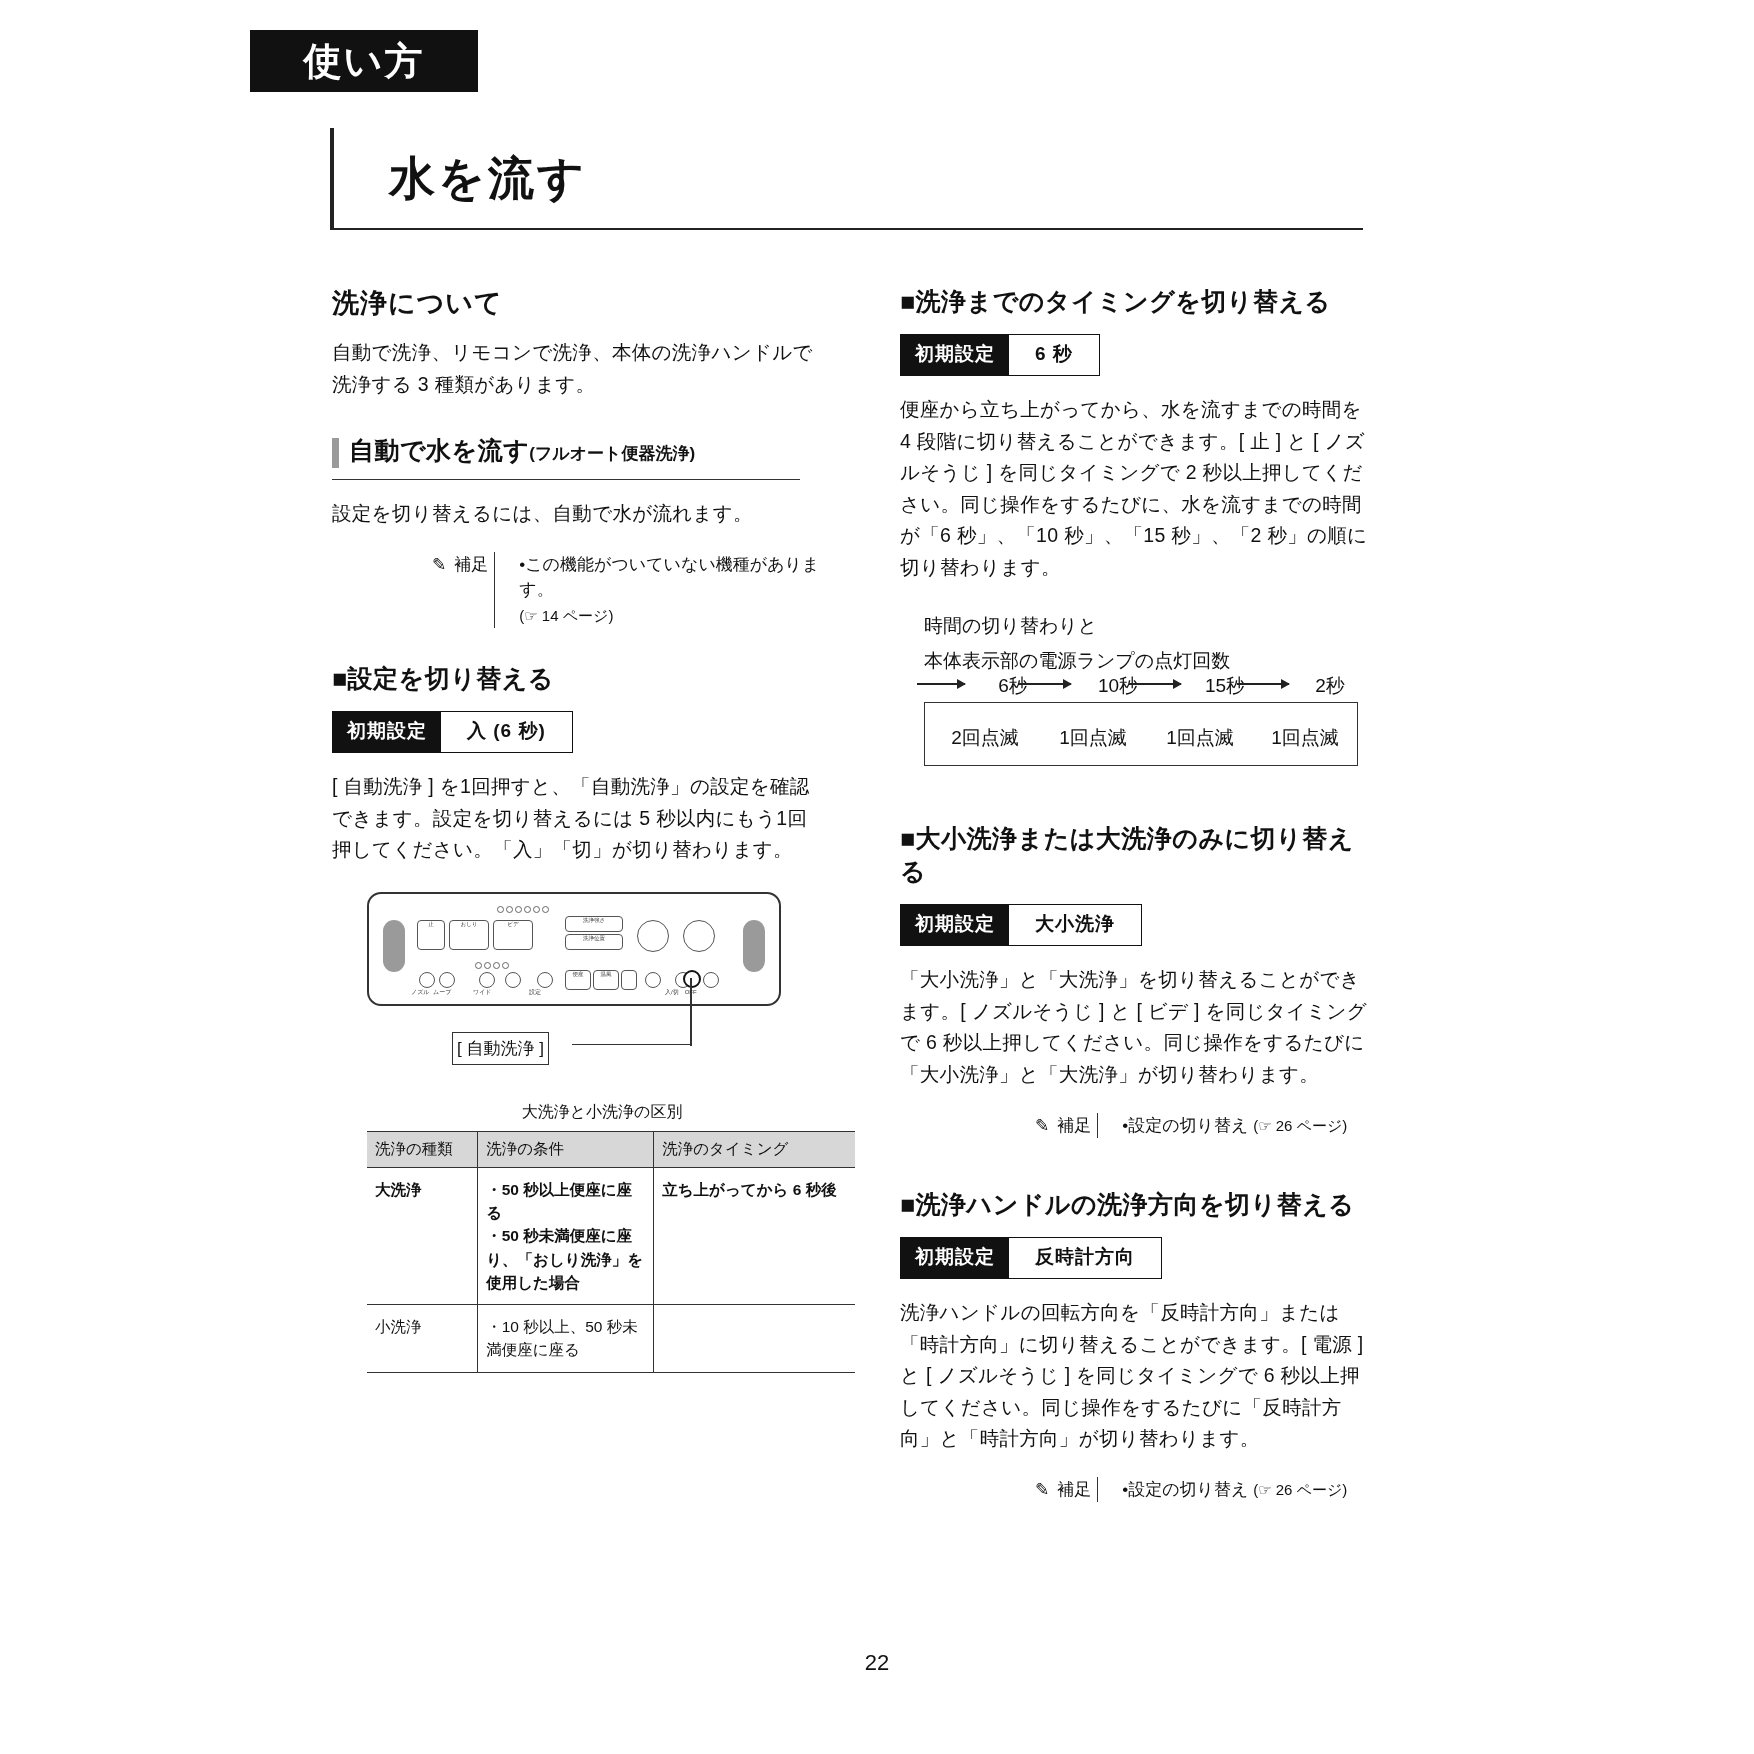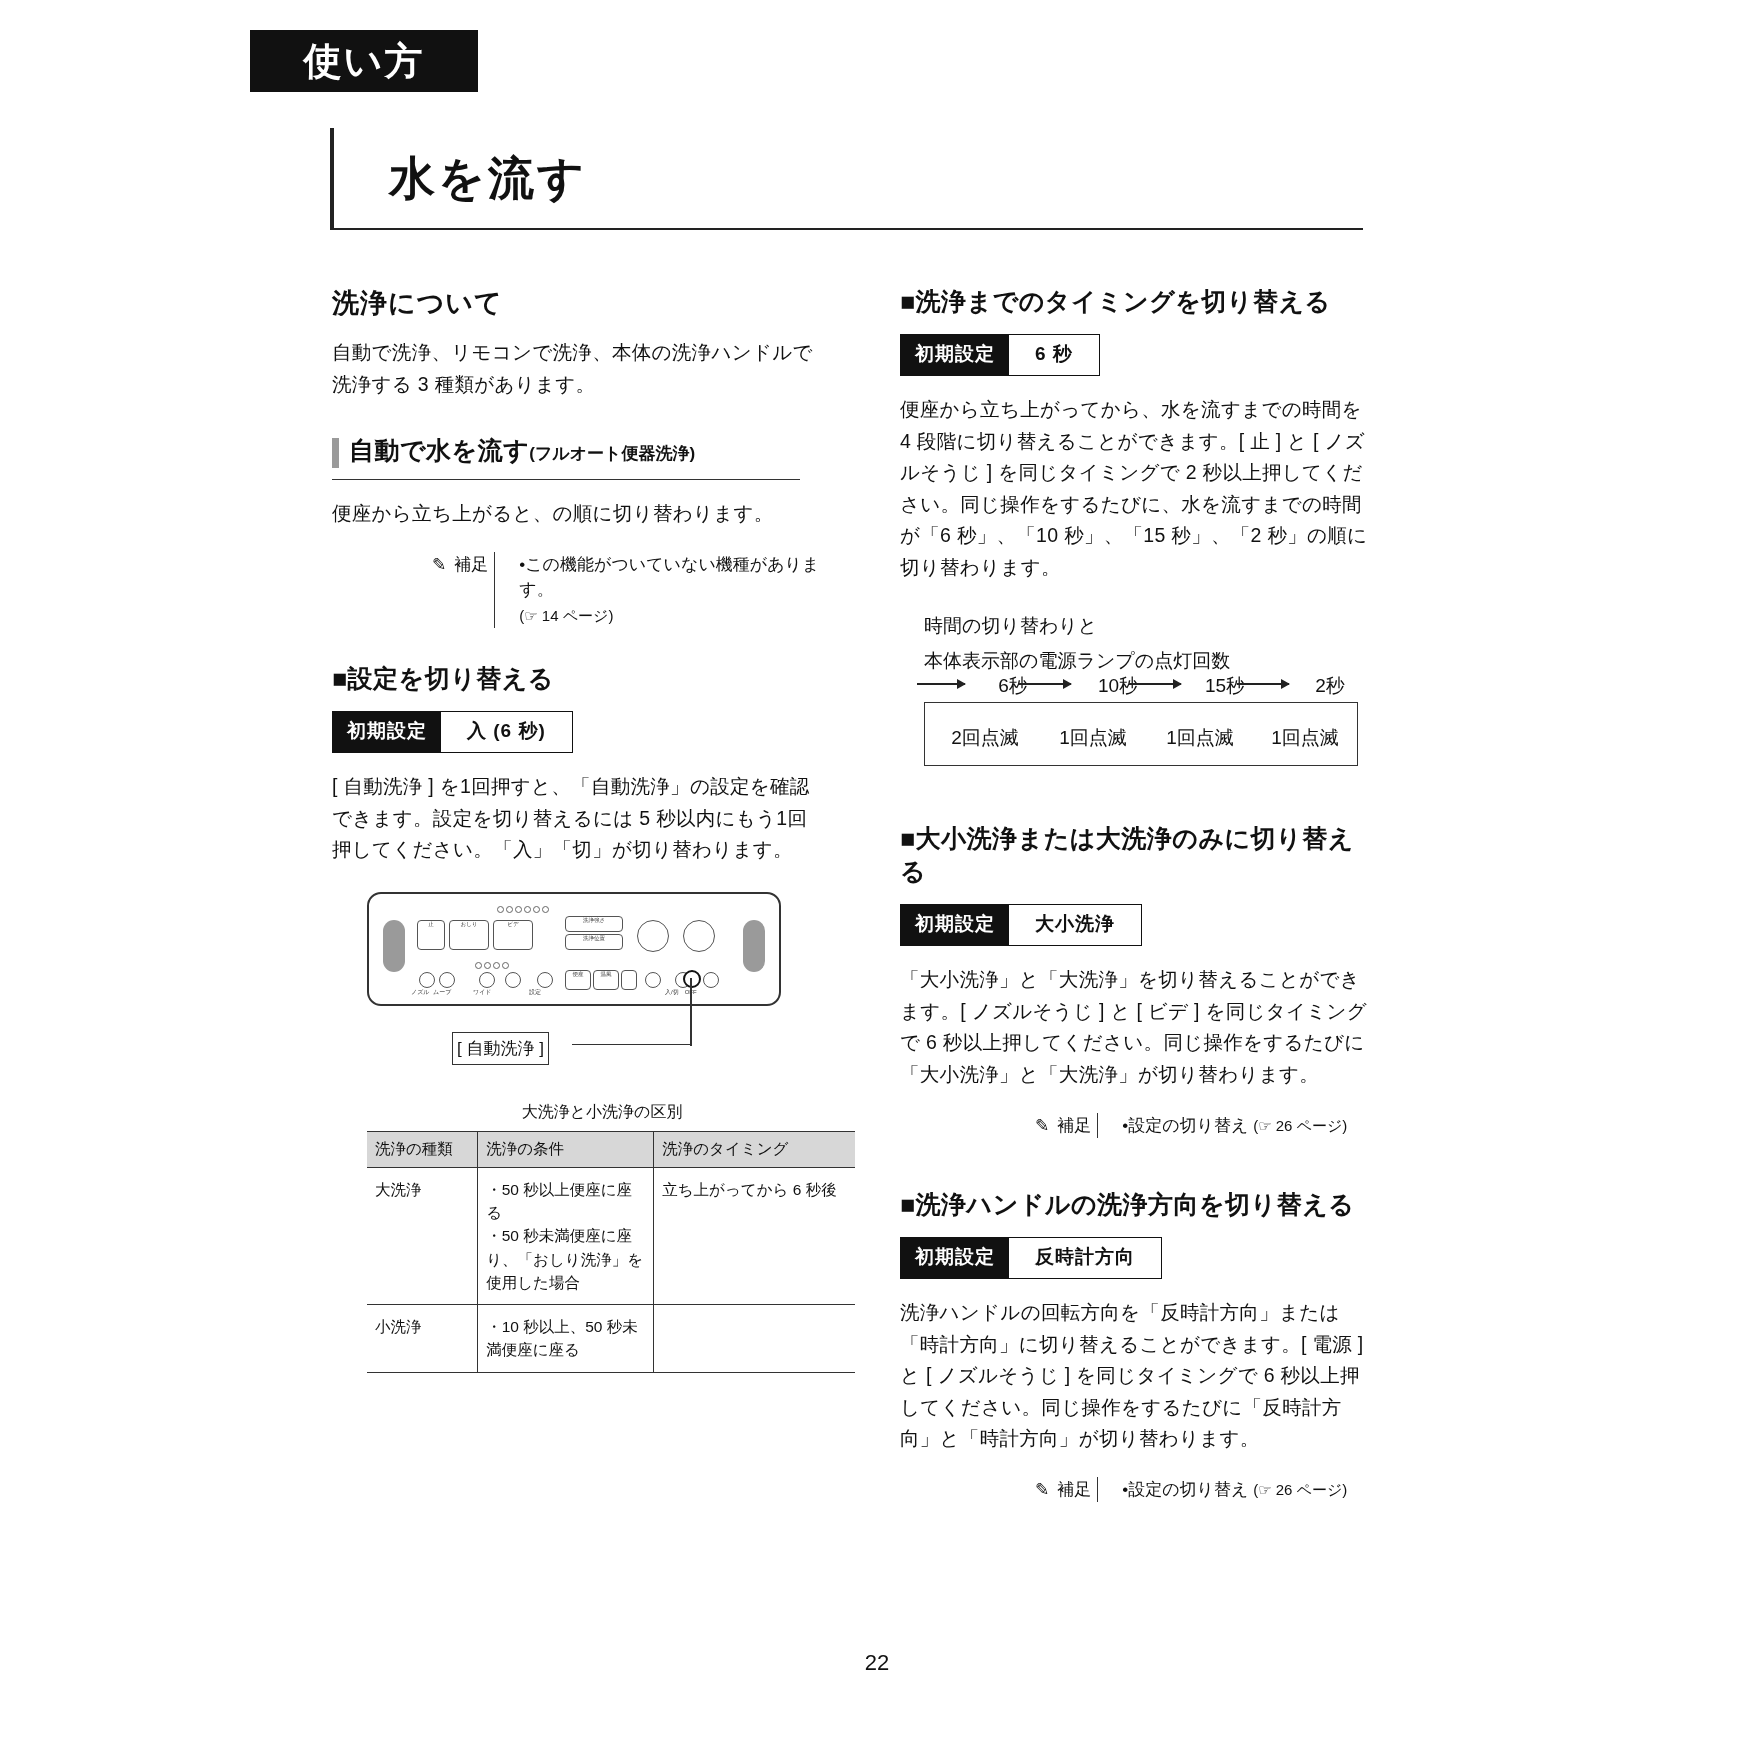--- a/index.html
+++ b/index.html
@@ -320,21 +320,21 @@
   table.wash td {
     border-bottom: 1px solid #333;
     padding: 10px 8px;
     vertical-align: top;
     line-height: 1.5;
   }
   table.wash td.c2, table.wash td.c3 { border-left: 1px solid #333; }
   table.wash .col1 { width: 110px; }
   table.wash .col2 { width: 175px; }
   table.wash .col3 { width: 200px; }
-  table.wash tr.top td { border-top: 1px solid #333; }
+  table.wash tr.top td { border-top: 1px solid #333; font-weight: bold; }
 
   
   .flow-wrap {
     margin: 28px 0 0 24px;
     width: 440px;
   }
   .flow-caption {
     font-size: 19px;
     line-height: 1.6;
     margin-bottom: 10px;
@@ -405,21 +405,21 @@
     <h2 class="sec">洗浄について</h2>
     <p class="body indent">自動で洗浄、リモコンで洗浄、本体の洗浄ハンドルで洗浄する 3 種類があります。</p>
 
     <div class="subsec">
       <div class="bar"></div>
       <div class="txt">
         <span>自動で水を流す</span><small>(フルオート便器洗浄)</small>
       </div>
     </div>
 
-    <p class="body indent" style="margin-top:18px;">便座から立ち上がると、の順に切り替わります。</p>
+    <p class="body indent" style="margin-top:18px;">設定を切り替えるには、自動で水が流れます。</p>
 
     <div class="note note-left">
       <span class="pen">✎</span>
       <span class="nlabel">補足</span>
       <span class="nbar">
         <span>•この機能がついていない機種があります。</span><br>
         <span class="sub">(☞ 14 ページ)</span>
       </span>
     </div>
 

